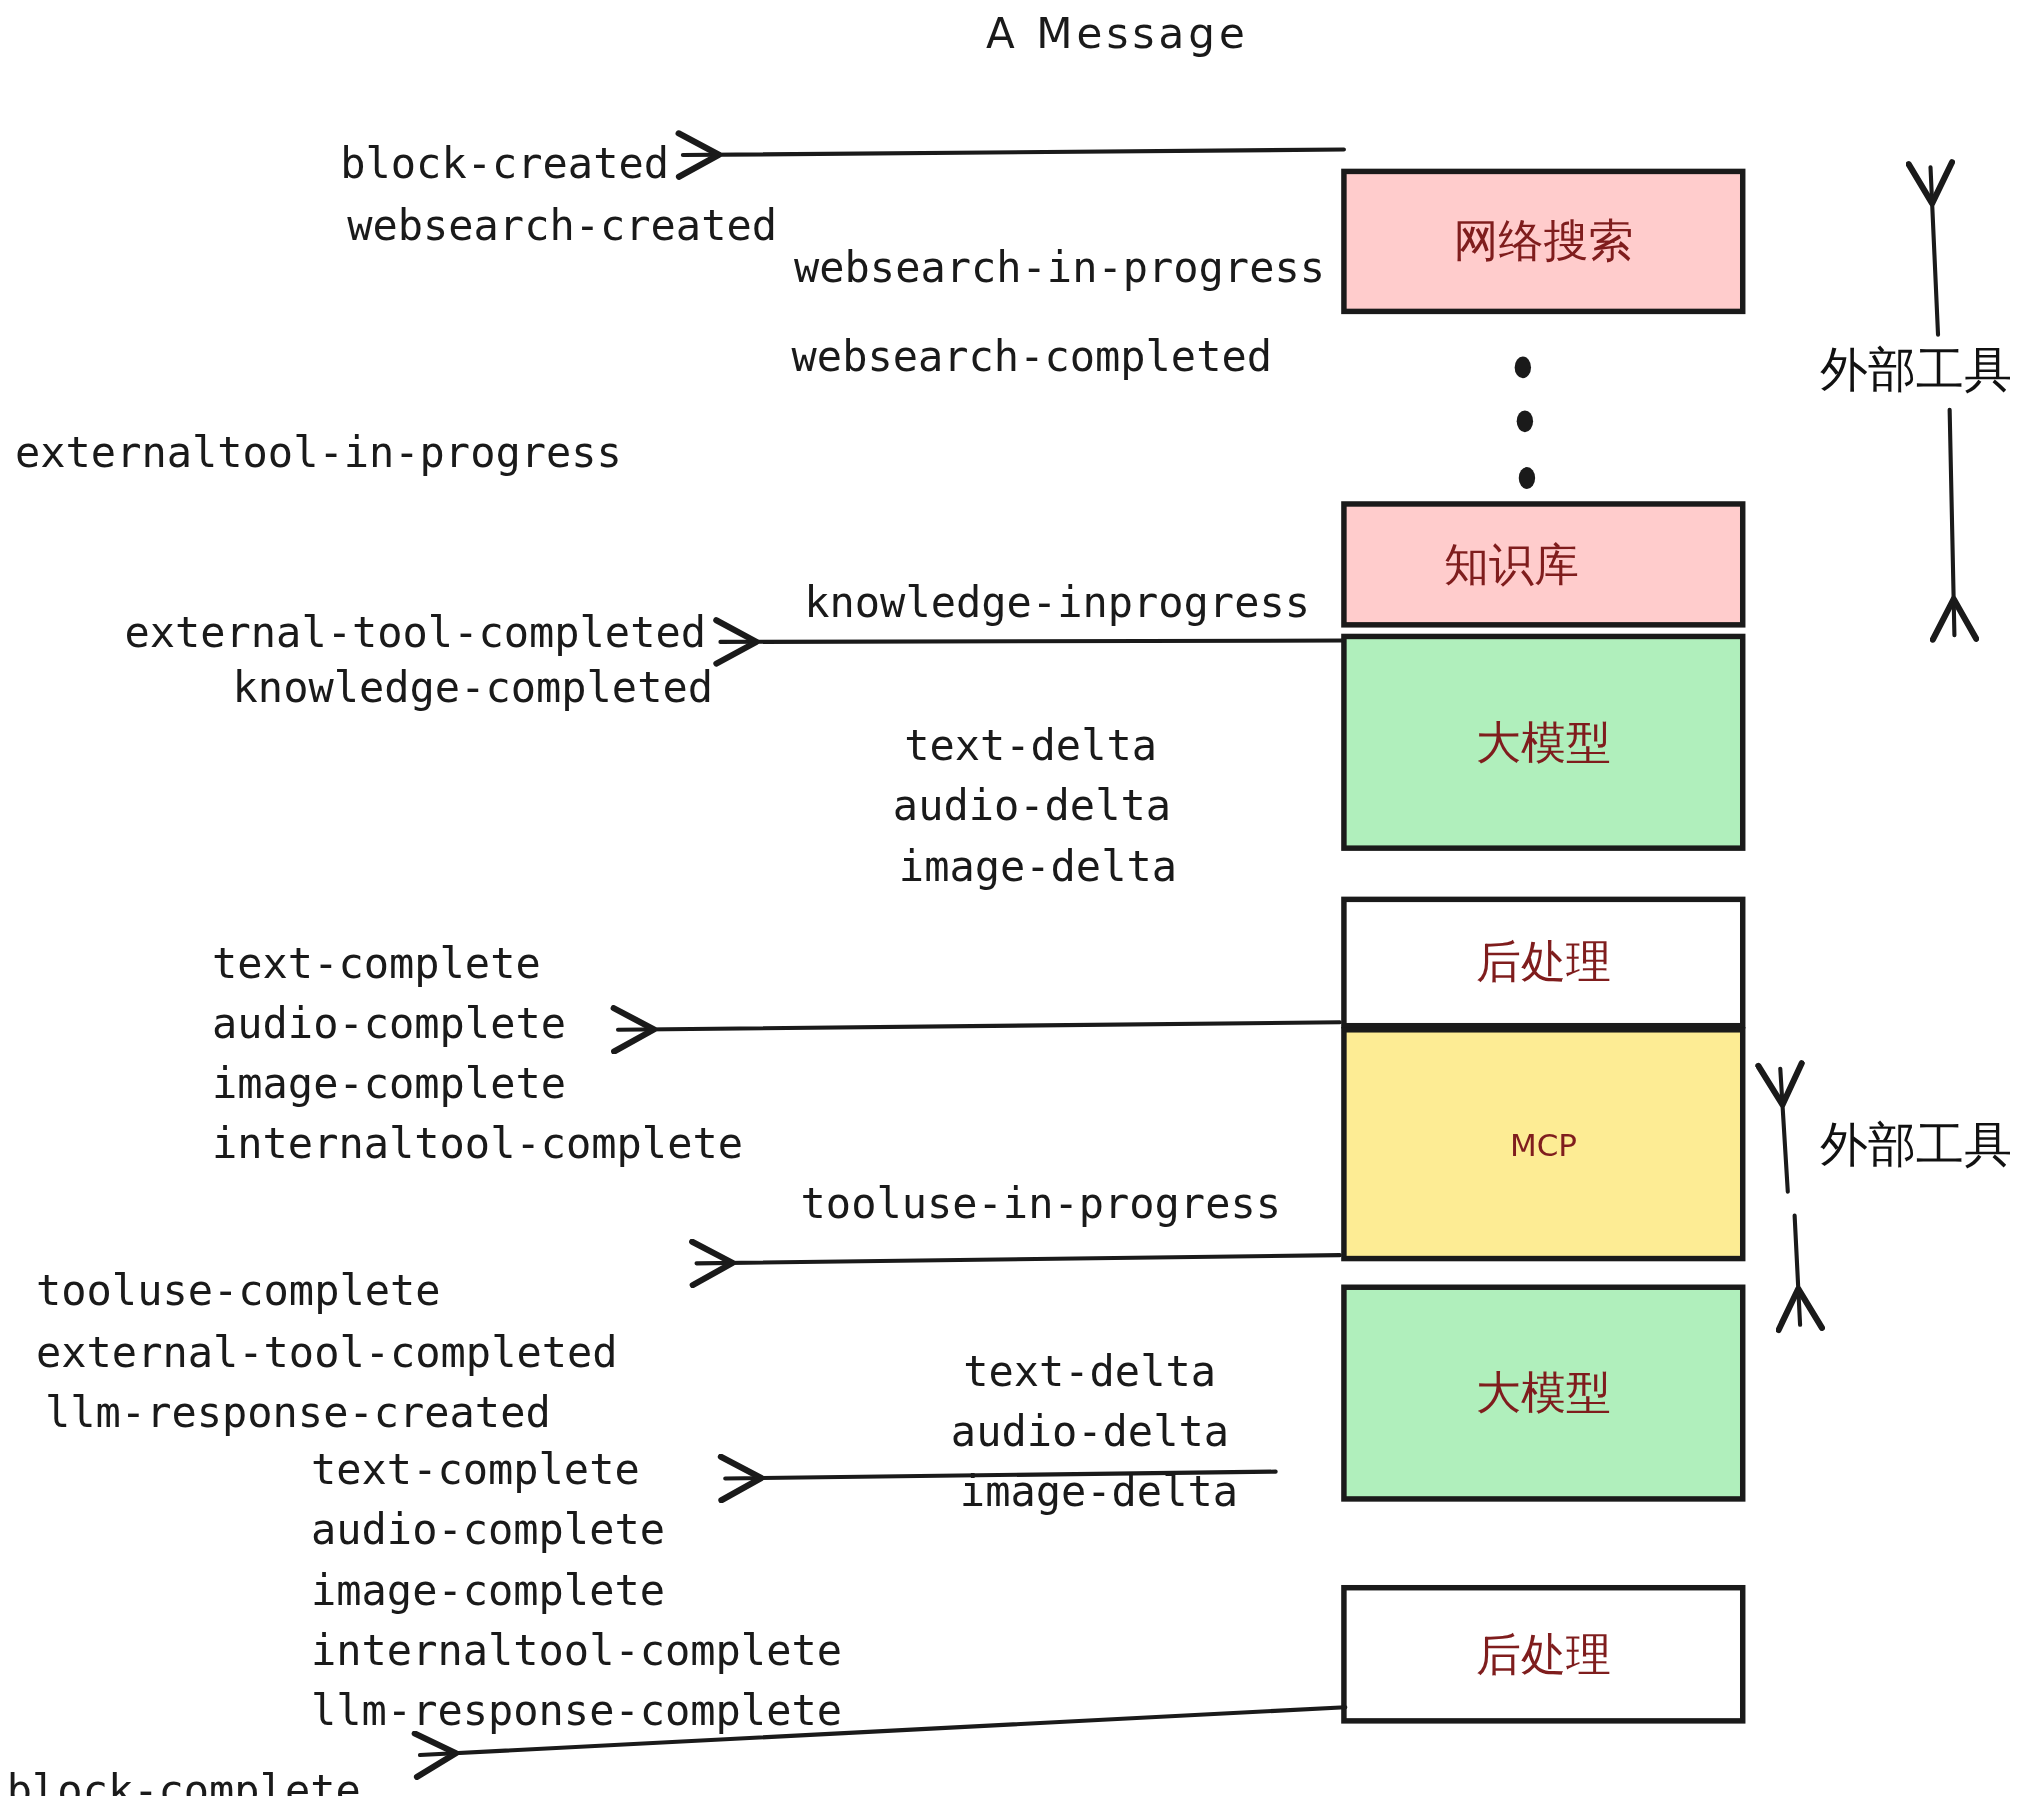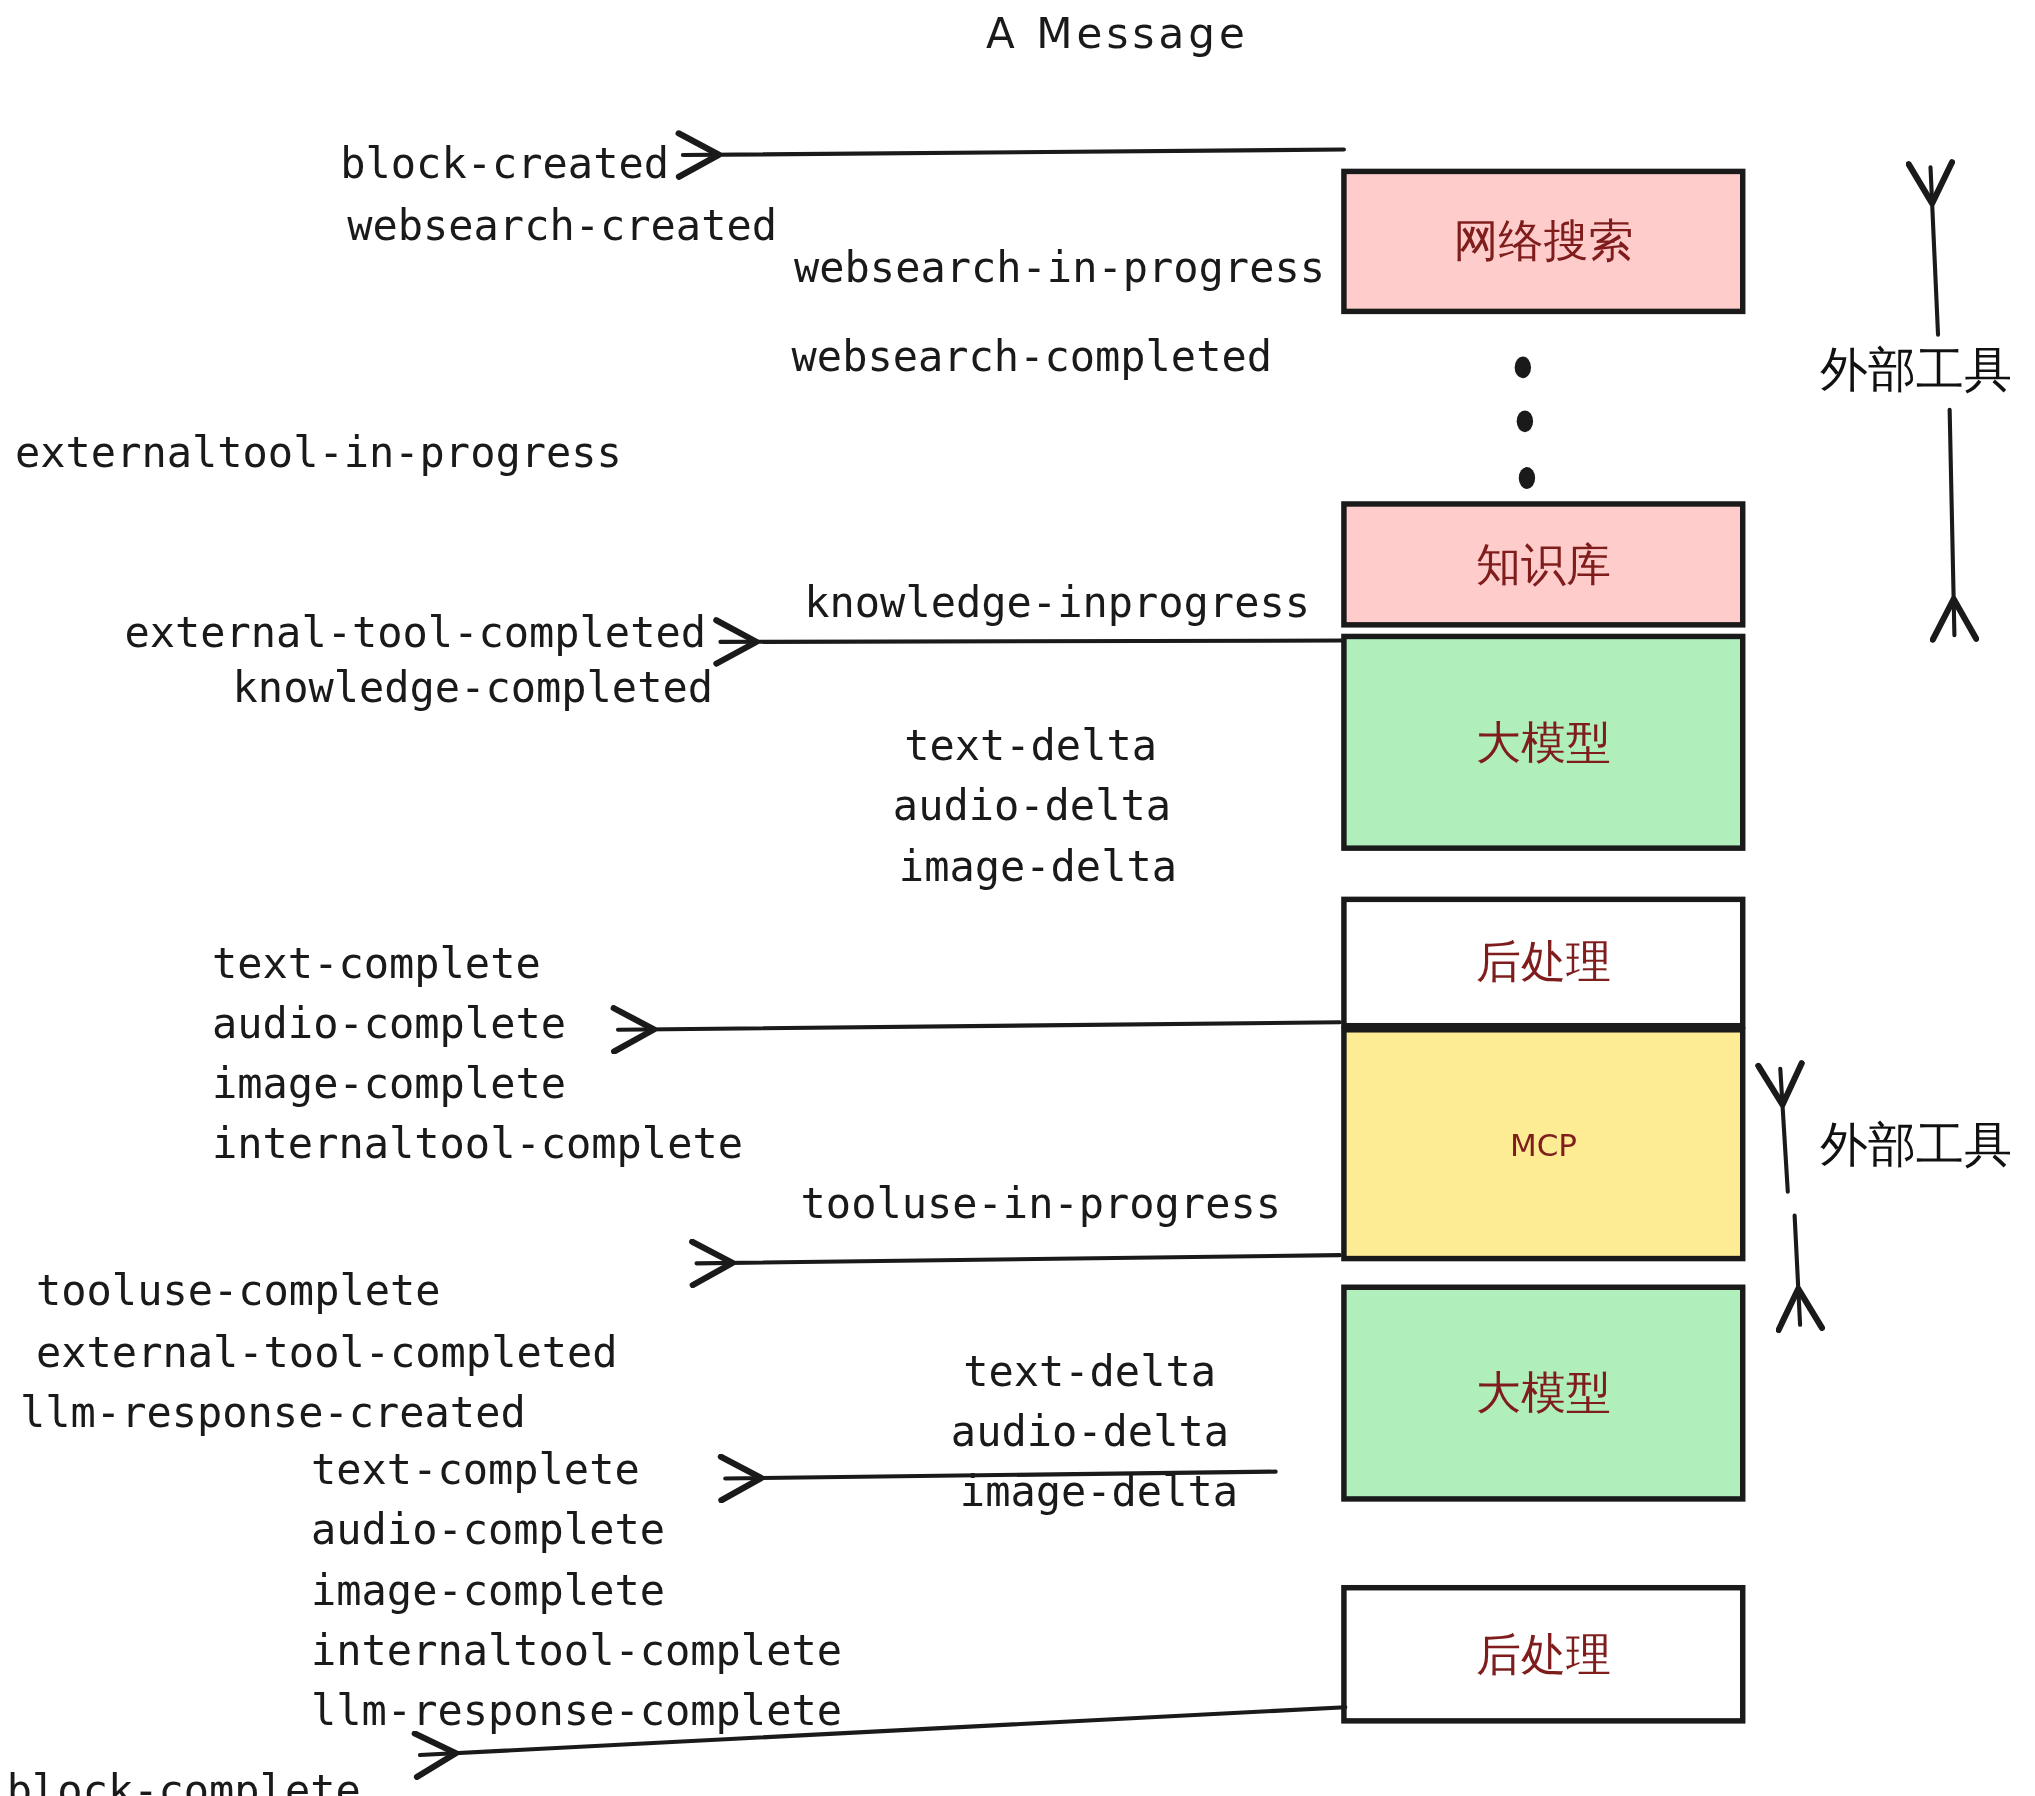--- a/index.html
+++ b/index.html
@@ -92,21 +92,21 @@
       <path d="M 2827 245 L 2838 490" marker-start="url(#ah)"></path>
       <path d="M 2855 600 L 2862 930" marker-end="url(#ah)"></path>
       <path d="M 2607 1565 L 2618 1745" marker-start="url(#ah)"></path>
       <path d="M 2628 1780 L 2636 1940" marker-end="url(#ah)"></path>
     </g>
   </svg>
 
   <div class="title" style="left:986px;top:9px;">A Message</div>
 
   <div class="boxlabel" style="left:1344px;top:171px;width:399px;height:140px;">网络搜索</div>
-  <div class="boxlabel" style="left:1344px;top:504px;width:399px;height:121px;">知识库</div>
+  <div class="boxlabel" style="left:1312px;top:504px;width:399px;height:121px;">知识库</div>
   <div class="boxlabel" style="left:1344px;top:637px;width:399px;height:212px;">大模型</div>
   <div class="boxlabel" style="left:1344px;top:899px;width:399px;height:126px;">后处理</div>
   <div class="boxlabel mcp" style="left:1344px;top:1030px;width:399px;height:229px;">MCP</div>
   <div class="boxlabel" style="left:1344px;top:1287px;width:399px;height:212px;">大模型</div>
   <div class="boxlabel" style="left:1344px;top:1588px;width:399px;height:133px;">后处理</div>
 
   <div class="sidelabel" style="left:1820px;top:338px;">外部工具</div>
   <div class="sidelabel" style="left:1820px;top:1113px;">外部工具</div>
 
   <div class="evt r" style="left:669px;top:102px;">block-created</div>
@@ -128,21 +128,21 @@
 
   <div class="evt" style="left:212px;top:902px;">text-complete</div>
   <div class="evt" style="left:212px;top:962px;">audio-complete</div>
   <div class="evt" style="left:212px;top:1022px;">image-complete</div>
   <div class="evt" style="left:212px;top:1082px;">internaltool-complete</div>
 
   <div class="evt r" style="left:1281px;top:1142px;">tooluse-in-progress</div>
 
   <div class="evt" style="left:36px;top:1229px;">tooluse-complete</div>
   <div class="evt" style="left:36px;top:1291px;">external-tool-completed</div>
-  <div class="evt" style="left:20px;top:1351px;">llm-response-created</div>
+  <div class="evt" style="left:45px;top:1351px;">llm-response-created</div>
 
   <div class="evt r" style="left:1216px;top:1310px;">text-delta</div>
   <div class="evt r" style="left:1229px;top:1370px;">audio-delta</div>
   <div class="evt r" style="left:1238px;top:1430px;">image-delta</div>
 
   <div class="evt" style="left:311px;top:1408px;">text-complete</div>
   <div class="evt" style="left:311px;top:1468px;">audio-complete</div>
   <div class="evt" style="left:311px;top:1529px;">image-complete</div>
   <div class="evt" style="left:311px;top:1589px;">internaltool-complete</div>
   <div class="evt" style="left:311px;top:1649px;">llm-response-complete</div>

